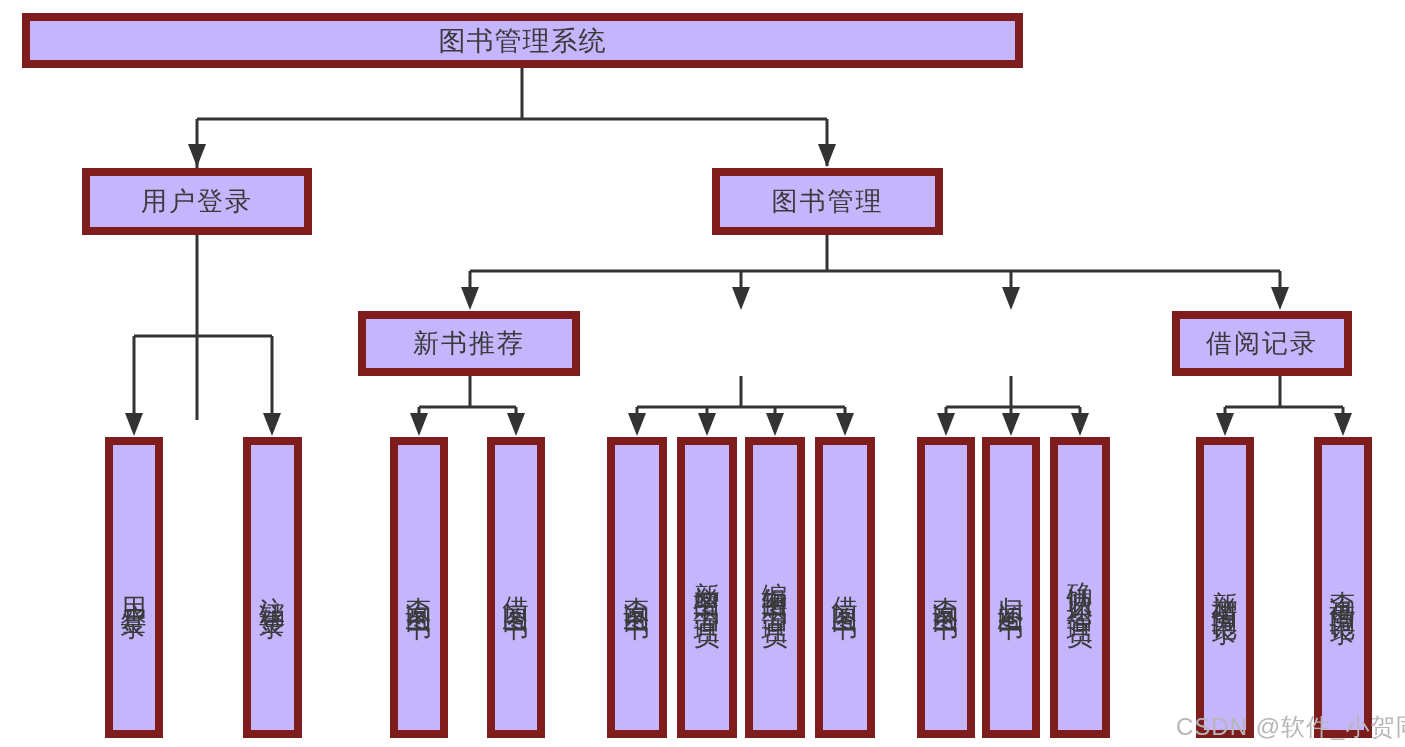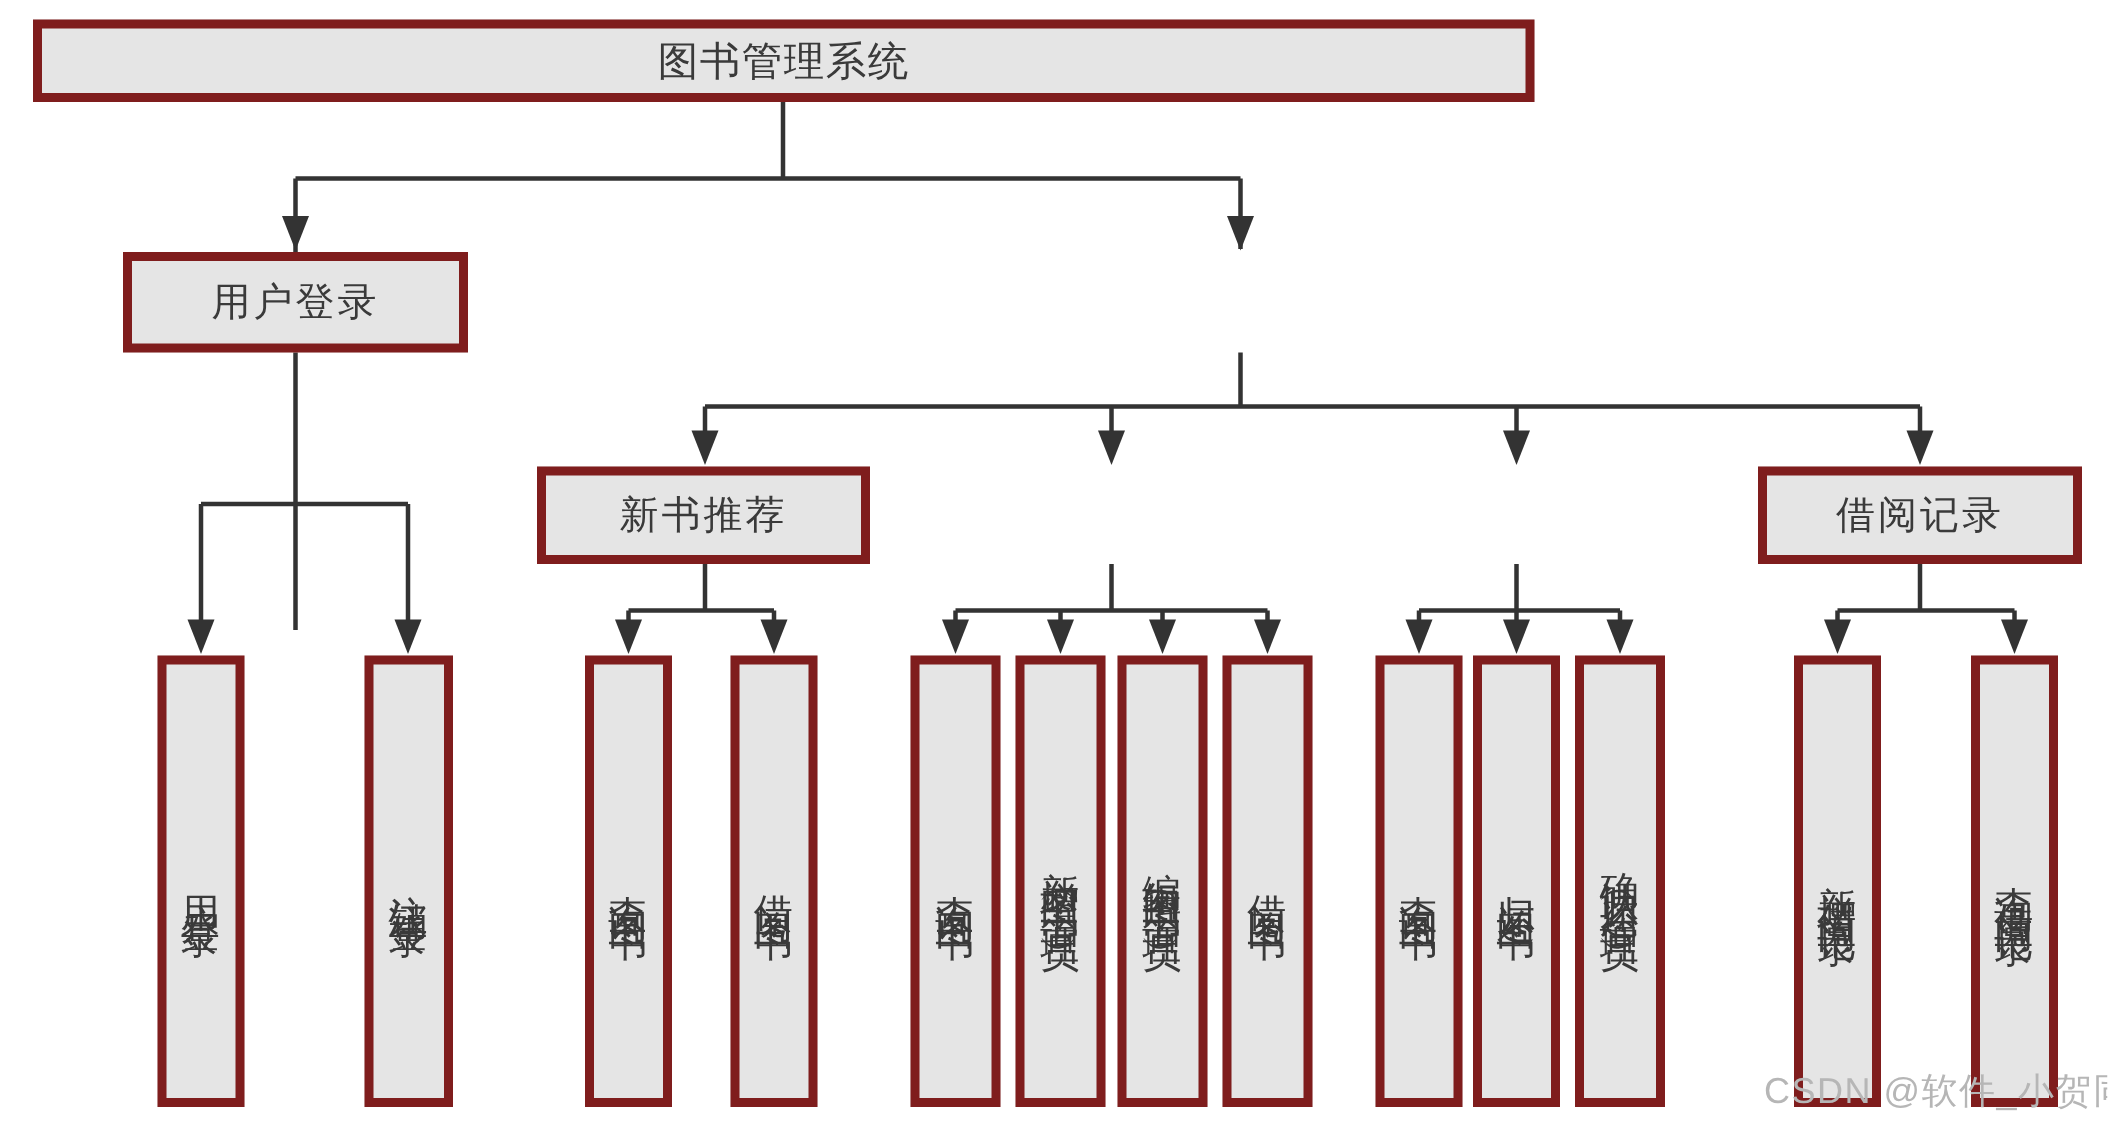--- a/index.html
+++ b/index.html
@@ -13,22 +13,22 @@
   }
   .connectors {
     position: absolute;
     left: 0; top: 0;
     width: 1405px; height: 747px;
     pointer-events: none;
   }
   .box {
     position: absolute;
     box-sizing: border-box;
-    background: #e5e5e5;
-    border: 6px solid #7f1d1d;
+    background: #c4b5fd;
+    border: 8px solid #7f1d1d;
     display: flex;
     align-items: center;
     justify-content: center;
   }
   .box span {
     color: #3a3a3a;
     white-space: nowrap;
   }
   .hbox span {
     font-size: 26px;
@@ -128,25 +128,28 @@
     </g>
   </svg>
 
   <div class="box hbox root-box" style="left:22px; top:13px; width:1001px; height:55px;">
     <span>图书管理系统</span>
   </div>
 
   <div class="box hbox" style="left:82px; top:168px; width:230px; height:67px;">
     <span>用户登录</span>
   </div>
+  <div class="box hbox" style="left:712px; top:168px; width:231px; height:67px;">
+    <span>图书管理</span>
+  </div>
 
   <div class="box hbox" style="left:358px; top:311px; width:222px; height:65px;text-align:center;">
     <span>新书推荐</span>
   </div>
-  <div class="box hbox" style="left:1172px; top:311px; width:216px; height:65px;">
+  <div class="box hbox" style="left:1172px; top:311px; width:180px; height:65px;">
     <span>借阅记录</span>
   </div>
 
   <div class="box leaf" style="left:105px; top:437px; width:58px; height:301px;">
     <span>用户登录</span>
   </div>
   <div class="box leaf" style="left:243px; top:437px; width:59px; height:301px;">
     <span>注销登录</span>
   </div>
 

